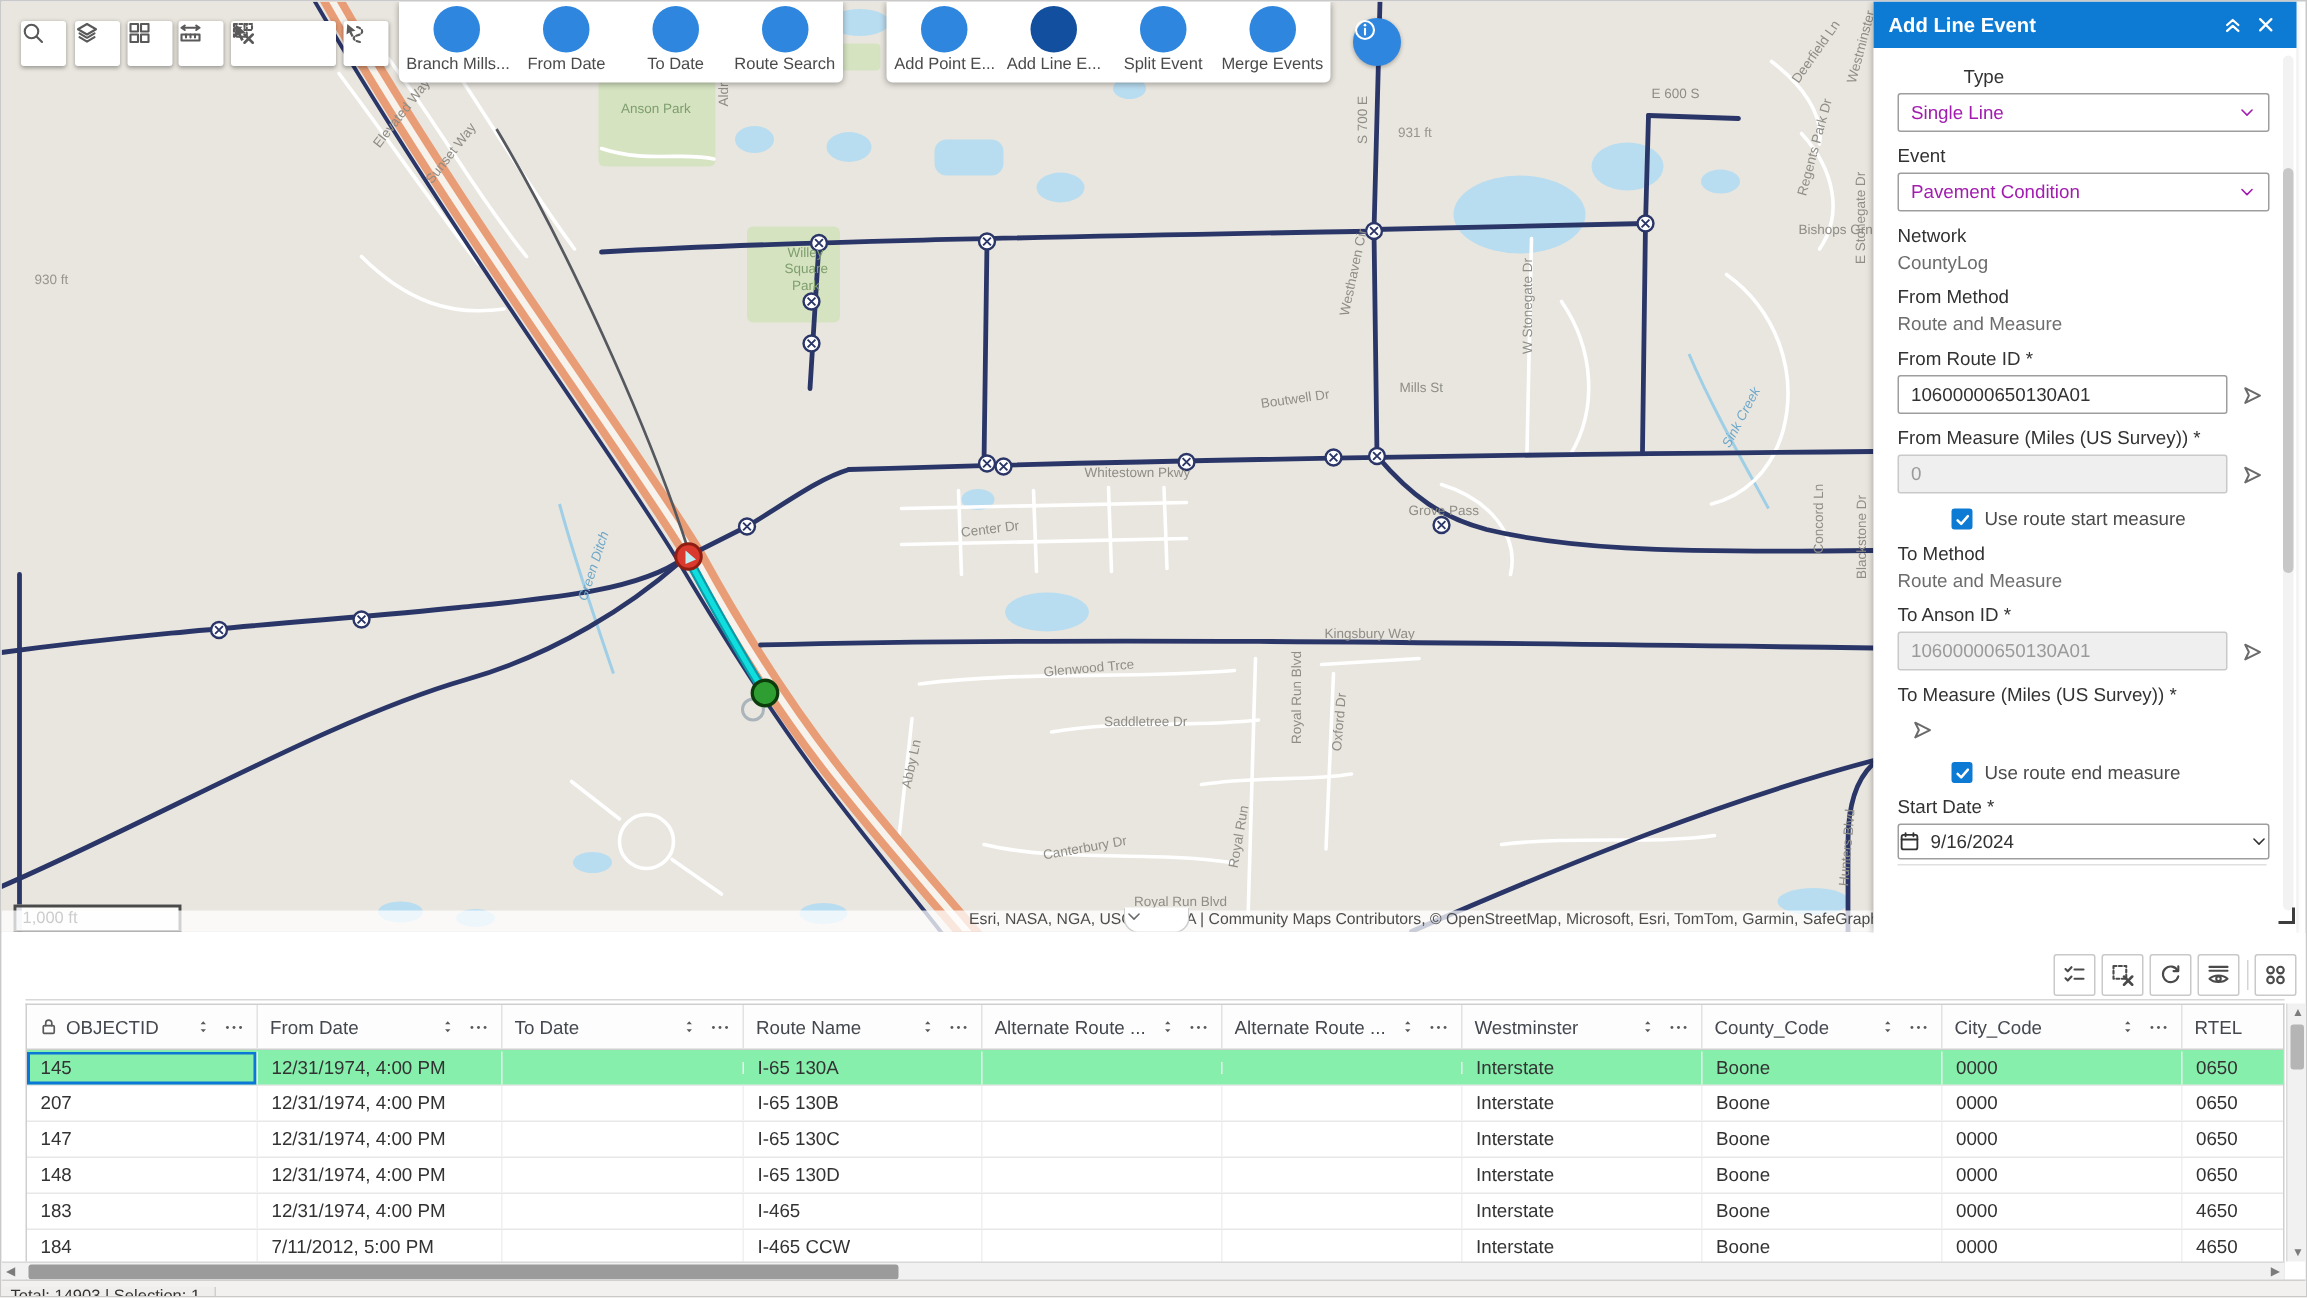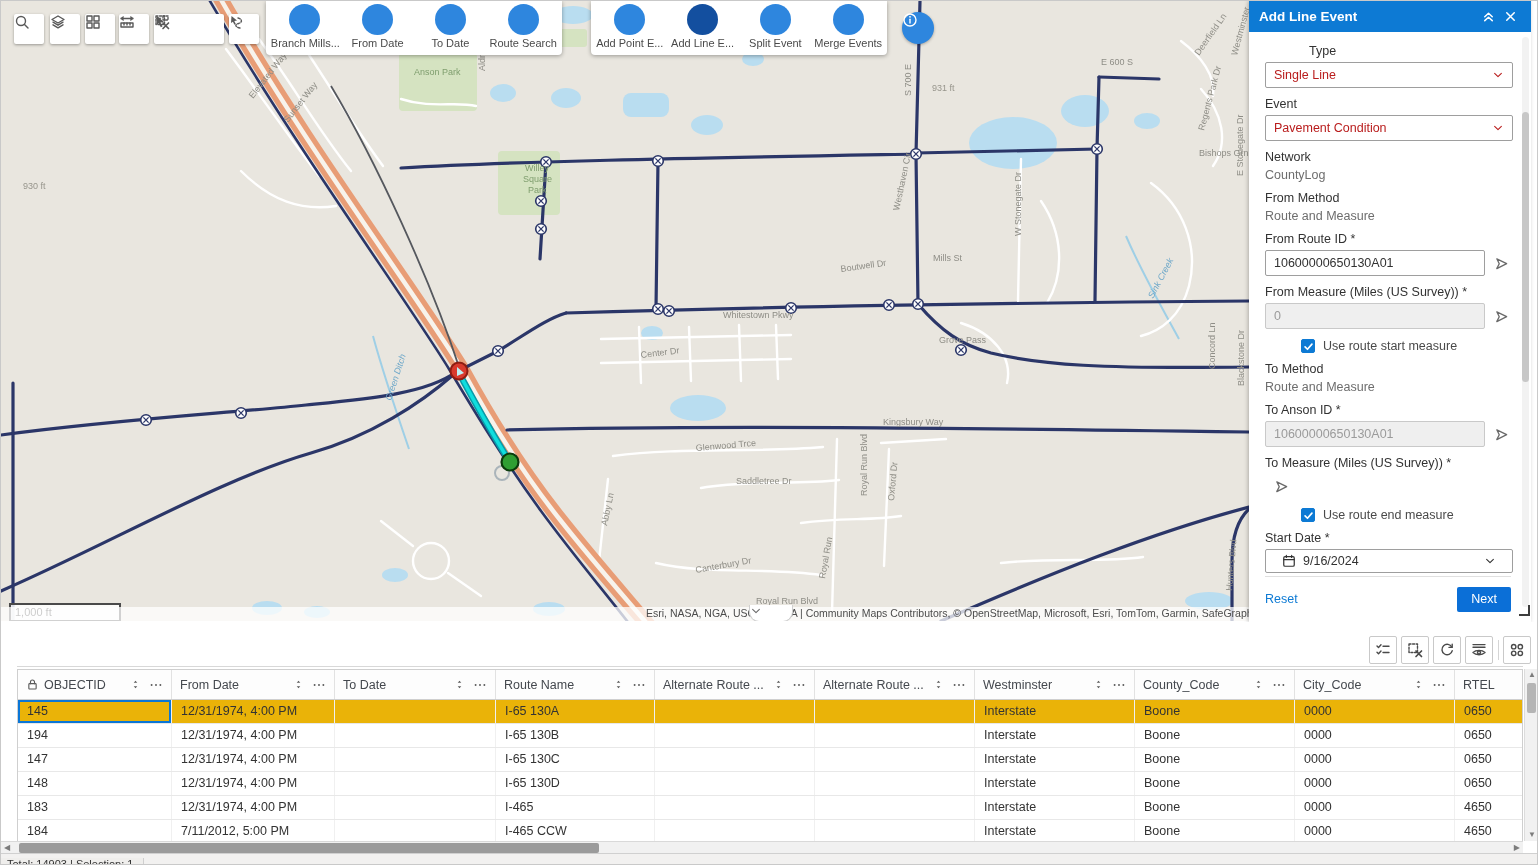--- a/index.html
+++ b/index.html
@@ -45,34 +45,34 @@
   #panel { position:absolute; left:1248px; top:0; width:282px; height:621px; background:#fff;
            box-shadow:-1px 0 4px rgba(0,0,0,.25); font-size:12.5px; color:#323232; }
   #panel-header { height:31px; background:#0d7ad4; color:#fff; display:flex; align-items:center; padding:0 10px; }
   #panel-title { font-weight:bold; font-size:13.5px; flex:1; }
   .ph-icon { width:22px; height:22px; display:flex; align-items:center; justify-content:center; color:#fff; }
   #panel-body { position:absolute; top:31px; left:0; right:12px; bottom:45px; padding:12px 6px 0 16px; overflow:hidden; }
   .flabel { margin:9px 0 4px; color:#323232; }
   .flabel.first { margin-top:0;margin-left:44px; }
   .fvalue { color:#6d6d6d; margin-bottom:2px; }
   .selectbox { height:26px; border:1px solid #9e9e9e; border-radius:2px; display:flex; align-items:center;
-               padding:0 8px; color:#b91c1c; background:#fff; }
+               padding:0 8px; color:#a21caf; background:#fff; }
   .selectbox .sval { flex:1; }
   .inprow { display:flex; align-items:center; }
   .inprow input { flex:1; height:26px; border:1px solid #9e9e9e; border-radius:2px; padding:0 8px;
                   font-size:12.5px; color:#323232; font-family:"Liberation Sans", sans-serif; }
   .inprow input:disabled { background:#efefef; border-color:#c9c9c9; color:#9b9b9b; }
   .pickbtn { width:24px; height:24px; margin-left:4px; display:flex; align-items:center; justify-content:center; color:#6a6a6a; }
   .cbrow { display:flex; align-items:center; margin:10px 0 2px;padding-left:36px; }
   .cbox { width:14px; height:14px; border:1px solid #8a8a8a; border-radius:2px; background:#fff;
           display:inline-flex; align-items:center; justify-content:center; margin-right:8px; }
   .cbox.checked { background:#0d7ad4; border-color:#0d7ad4; color:#fff; }
   .cblbl { color:#4a4a4a; }
   .datebox { height:24px; border:1px solid #9e9e9e; border-radius:2px; display:flex; align-items:center;
-             padding:0 16px; color:#323232; gap:7px; }
+             padding:0 0; color:#323232; gap:7px; }
   .datebox .dval { flex:1; }
   #panel-divider { position:absolute; left:16px; right:20px; bottom:45px; border-top:1px solid #e0e0e0; }
   #panel-footer { position:absolute; left:16px; right:20px; bottom:10px; height:26px; display:flex; align-items:center; }
   #reset-link { color:#0d7ad4; font-size:12.5px; cursor:pointer; }
   #next-btn { margin-left:auto; background:#0b6fd7; color:#fff; border:none; border-radius:2px;
               height:25px; padding:0 14px; font-size:12.5px; font-family:"Liberation Sans", sans-serif; cursor:pointer; }
   #panel-scroll { position:absolute; right:2px; top:36px; width:7px; height:570px; background:#f2f2f2; border-radius:4px; }
   #panel-thumb { position:absolute; left:0; top:75px; width:7px; height:270px; background:#c7c7c7; border-radius:4px; }
   #resize-grip { position:absolute; left:1518px; top:604px; width:11px; height:11px;
                  border-right:2px solid #3d3d3d; border-bottom:2px solid #3d3d3d; }
@@ -87,21 +87,21 @@
             background:#fff; display:flex; align-items:center; justify-content:center; color:#4a4a4a; cursor:pointer; }
   #tbl-divider { position:absolute; top:13px; left:1497px; height:20px; border-left:1px solid #d5d5d5; }
 
   #grid { position:absolute; left:16px; top:47px; width:1506px; height:193px; overflow:hidden; border:1px solid #cfcfcf; border-bottom:none; }
   #ghead { display:flex; height:30px; background:#fdfdfd; border-bottom:1px solid #cfcfcf; }
   .hcell { display:flex; align-items:center; padding:0 8px; font-size:12.5px; color:#44484e;
            border-right:1px solid #e2e2e2; overflow:hidden; white-space:nowrap; flex:none; }
   .hcell .hlbl { overflow:hidden; text-overflow:ellipsis; }
   .hcell .hctrl { margin-left:auto; display:flex; align-items:center; gap:8px; color:#5a5a5a; }
   .grow { display:flex; height:24px; border-bottom:1px solid #e8e8e8; background:#fff; }
-  .grow.selected { background:#eab308; }
+  .grow.selected { background:#86efac;align-items:center; }
   .gcell { padding:4px 9px; font-size:12.5px; color:#333; border-right:1px solid #f0f0f0;
            overflow:hidden; white-space:nowrap; flex:none; }
   .grow.selected .gcell.focused { box-shadow:inset 0 0 0 2px #0a76d6; }
 
   
   #hscroll { position:absolute; left:0; top:219px; width:1522px; height:12px; background:#f1f1f1; border-top:1px solid #d9d9d9; }
   #hthumb { position:absolute; left:18px; top:1px; width:580px; height:10px; background:#9b9b9b; border-radius:2px; }
   .scr-arrow { position:absolute; color:#7c7c7c; font-size:8px; line-height:12px; }
   #vscroll { position:absolute; left:1523px; top:47px; width:13px; height:172px; background:#f1f1f1; border-left:1px solid #dcdcdc; }
   #vthumb { position:absolute; left:2px; top:14px; width:9px; height:30px; background:#b5b5b5; border-radius:2px; }
@@ -602,24 +602,20 @@
         <span class="dval">9/16/2024</span>
         <span>
             <svg class="ic" width="12" height="12" viewBox="0 0 16 16" fill="none" stroke="currentColor" stroke-width="1.4" stroke-linecap="round" stroke-linejoin="round">
               <path d="M3.5 5.8 L8 10.3 L12.5 5.8"></path>
             </svg>
           </span>
       </div>
 
     </div>
     <div id="panel-divider"></div>
-    <div id="panel-footer">
-      <span id="reset-link">Reset</span>
-      <button id="next-btn">Next</button>
-    </div>
     <div id="panel-scroll">
         <div id="panel-thumb"></div>
       </div>
   </div>
   <div id="resize-grip"></div>
 
   <div id="bottom">
     <div id="tabsrow">
       <div id="tabs-underline"></div>
       <span id="tbl-toolbar"><span class="tblbtn" style="left: 1368px;">
@@ -838,21 +834,21 @@
             <div class="gcell" style="width: 161px;"></div>
             <div class="gcell" style="width: 159px;">I-65 130A</div>
             <div class="gcell" style="width: 160px;"></div>
             <div class="gcell" style="width: 160px;"></div>
             <div class="gcell" style="width: 160px;">Interstate</div>
             <div class="gcell" style="width: 160px;">Boone</div>
             <div class="gcell" style="width: 160px;">0000</div>
             <div class="gcell" style="width: 70px;">0650</div>
           </div>
           <div class="grow">
-            <div class="gcell" style="width: 154px;">194</div>
+            <div class="gcell" style="width: 154px;">207</div>
             <div class="gcell" style="width: 163px;">12/31/1974, 4:00 PM</div>
             <div class="gcell" style="width: 161px;"></div>
             <div class="gcell" style="width: 159px;">I-65 130B</div>
             <div class="gcell" style="width: 160px;"></div>
             <div class="gcell" style="width: 160px;"></div>
             <div class="gcell" style="width: 160px;">Interstate</div>
             <div class="gcell" style="width: 160px;">Boone</div>
             <div class="gcell" style="width: 160px;">0000</div>
             <div class="gcell" style="width: 70px;">0650</div>
           </div>

